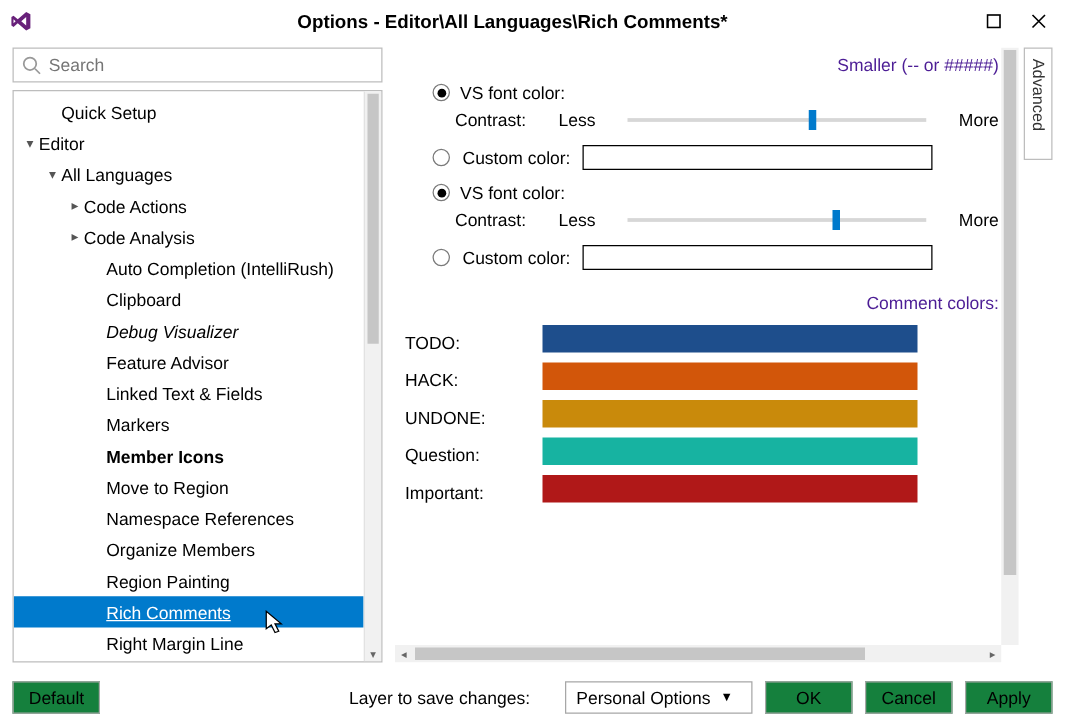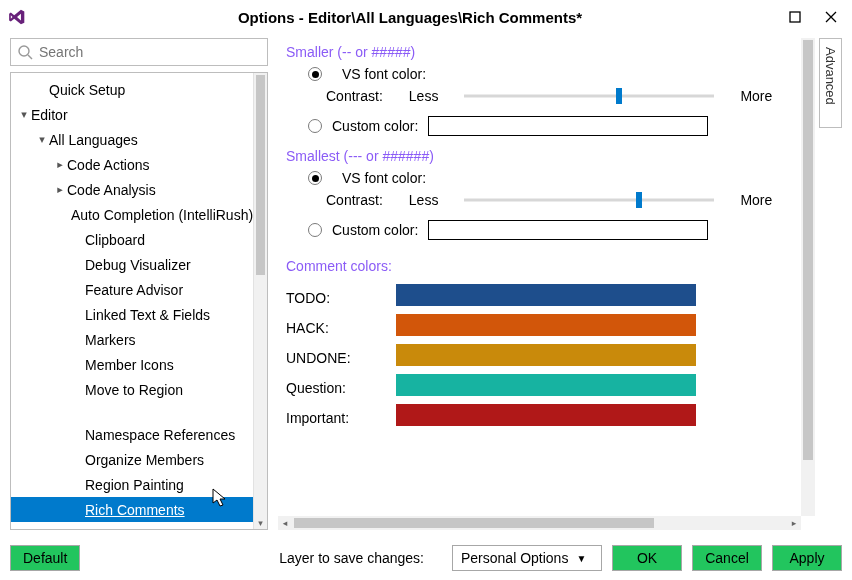--- a/index.html
+++ b/index.html
@@ -33,21 +33,21 @@
   }
   .winbtns { display:flex; gap:18px; align-items:center; padding-right:6px;}
   .winbtn { width:18px; height:18px; display:flex; align-items:center; justify-content:center; cursor:default;}
   .main {
     display:flex;
     height: 496px;
     padding: 4px 10px 0 10px;
     gap: 10px;
     position:relative;
   }
-  .leftcol { width: 258px; display:flex; flex-direction:column; }
+  .leftcol { width: 296px; display:flex; flex-direction:column; }
   .searchbox {
     border:1px solid #bdbdbd;
     height:28px;
     display:flex; align-items:center;
     padding:0 6px;
     color:#8a8a8a;
   }
   .searchbox svg { margin-right:4px; flex:none;}
   .searchbox input {
     border:none; outline:none; flex:1; font-size:14px; color:#333;
@@ -95,22 +95,22 @@
     position:relative;
     display:flex;
   }
   .panel {
     flex:1;
     position:relative;
     overflow:hidden;
     padding-right:16px;
   }
   .panel-inner { padding-left:8px; padding-top:2px;}
-  .section-head { color:#8b5cf6; margin-top:4px; margin-bottom:4px;}
-  .radio-row { display:flex; align-items:center; gap:20px; padding:2px 0 2px 22px;}
+  .section-head { color:#4c1d95; margin-top:4px; margin-bottom:4px;text-align:right;}
+  .radio-row { display:flex; align-items:center; gap:8px; padding:2px 0 2px 22px;}
   .radio {
     width:14px;height:14px;border:1px solid #7a7a7a;border-radius:50%;
     display:inline-flex;align-items:center;justify-content:center;flex:none;
   }
   .radio.sel .dot { width:7px;height:7px;background:#000;border-radius:50%;}
   .contrast-row { display:flex; align-items:center; gap:26px; padding:4px 0 8px 40px;}
   .slider {
     position:relative; flex:1; height:14px; max-width:250px;
   }
   .slider .track {
@@ -162,21 +162,21 @@
   
   .footer {
     position:absolute; left:0; right:0; bottom:0;
     height:44px;
     display:flex; align-items:center;
     padding:0 10px;
     gap:10px;
   }
   .btn {
     border:1px solid #a7a7a7;
-    background:#22c55e;
+    background:#15803d;
     height:26px;
     min-width:70px;
     padding:0 12px;
     font-size:14px;
     cursor:default;
     display:inline-flex; align-items:center; justify-content:center;
   }
   .footer .spacer { flex:1;}
   .layer-label { margin-right:18px;}
   .combo {
@@ -250,45 +250,45 @@
             <span>Code Analysis</span>
           </div>
           <div class="tree-row" style="padding-left: 60px;">
             <span class="exp"></span>
             <span>Auto Completion (IntelliRush)</span>
           </div>
           <div class="tree-row" style="padding-left: 60px;">
             <span class="exp"></span>
             <span>Clipboard</span>
           </div>
-          <div class="tree-row" style="padding-left: 60px;">
+          <div class="tree-row" style="padding-left: 60px; font-style: italic;">
             <span class="exp"></span>
             <span>Debug Visualizer</span>
           </div>
           <div class="tree-row" style="padding-left: 60px;">
             <span class="exp"></span>
             <span>Feature Advisor</span>
           </div>
           <div class="tree-row" style="padding-left: 60px;">
             <span class="exp"></span>
             <span>Linked Text &amp; Fields</span>
           </div>
           <div class="tree-row" style="padding-left: 60px;">
             <span class="exp"></span>
             <span>Markers</span>
           </div>
-          <div class="tree-row" style="padding-left: 60px;">
+          <div class="tree-row" style="padding-left: 60px; font-weight: bold;">
             <span class="exp"></span>
             <span>Member Icons</span>
           </div>
           <div class="tree-row" style="padding-left: 60px;">
             <span class="exp"></span>
             <span>Move to Region</span>
           </div>
-          <div class="tree-row" style="padding-left: 60px; margin-top: 20px;">
+          <div class="tree-row" style="padding-left: 60px;">
             <span class="exp"></span>
             <span>Namespace References</span>
           </div>
           <div class="tree-row" style="padding-left: 60px;">
             <span class="exp"></span>
             <span>Organize Members</span>
           </div>
           <div class="tree-row" style="padding-left: 60px;">
             <span class="exp"></span>
             <span>Region Painting</span>
@@ -327,21 +327,20 @@
               <div class="thumb" style="left:62%"></div>
           </div>
           <span>More</span>
         </div>
         <div class="custom-row">
           <span class="radio"></span>
           <span>Custom color:</span>
           <div class="colorbox"></div>
         </div>
 
-        <div class="section-head">Smallest (--- or ######)</div>
         <div class="radio-row">
           <span class="radio sel">
               <span class="dot"></span>
             </span>
           <span>VS font color:</span>
         </div>
         <div class="contrast-row">
           <span>Contrast:</span>
           <span>Less</span>
           <div class="slider">

